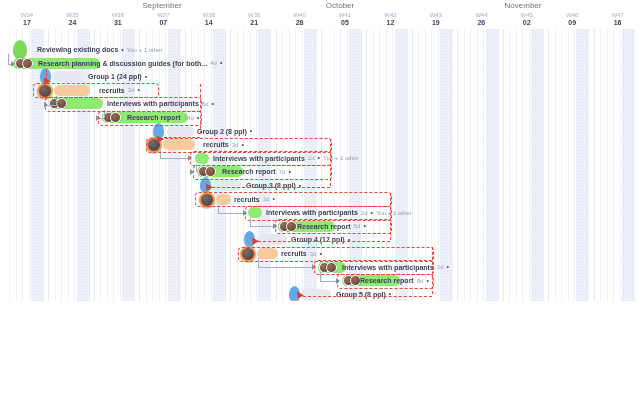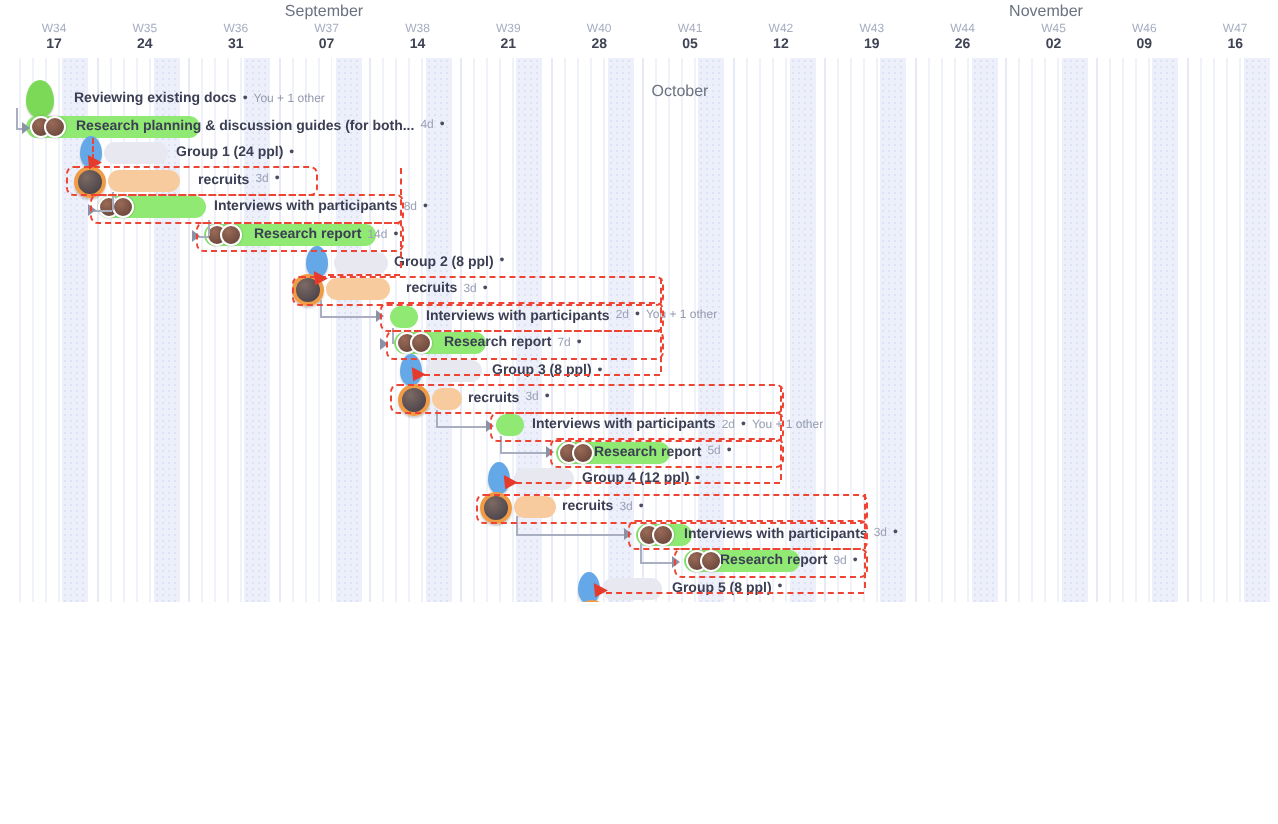--- a/index.html
+++ b/index.html
@@ -68,21 +68,21 @@
       <div class="weekend" style="left: 349.31px;"></div>
       <div class="weekend" style="left: 394.74px;"></div>
       <div class="weekend" style="left: 440.17px;"></div>
       <div class="weekend" style="left: 485.6px;"></div>
       <div class="weekend" style="left: 531.03px;"></div>
       <div class="weekend" style="left: 576.46px;"></div>
       <div class="weekend" style="left: 621.89px;"></div>
     </div>
   <div id="hdr">
       <div class="month" style="left: 162px;">September</div>
-      <div class="month" style="left: 340px; margin-top: 40px;">October</div>
+      <div class="month" style="left: 340px;">October</div>
       <div class="month" style="left: 523px;">November</div>
       <div class="wk" style="left: 27.015px;">W34</div>
       <div class="wd" style="left: 27.015px;">17</div>
       <div class="wk" style="left: 72.445px;">W35</div>
       <div class="wd" style="left: 72.445px;">24</div>
       <div class="wk" style="left: 117.875px;">W36</div>
       <div class="wd" style="left: 117.875px;">31</div>
       <div class="wk" style="left: 163.305px;">W37</div>
       <div class="wd" style="left: 163.305px;">07</div>
       <div class="wk" style="left: 208.735px;">W38</div>

